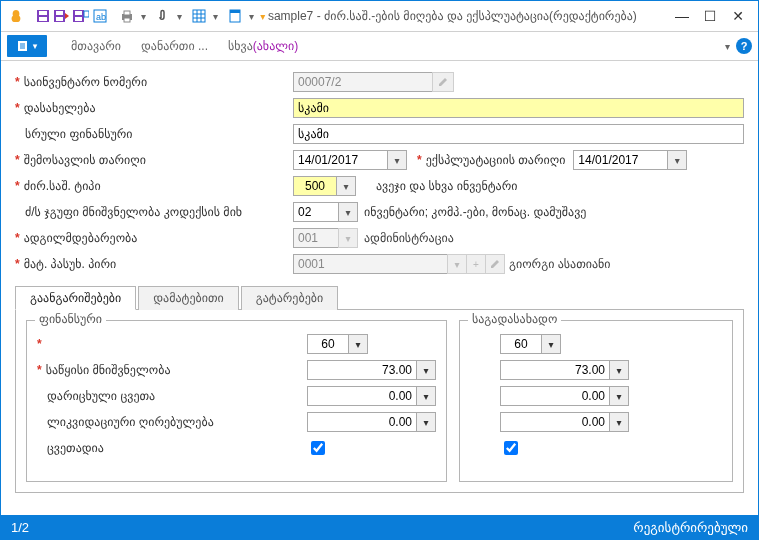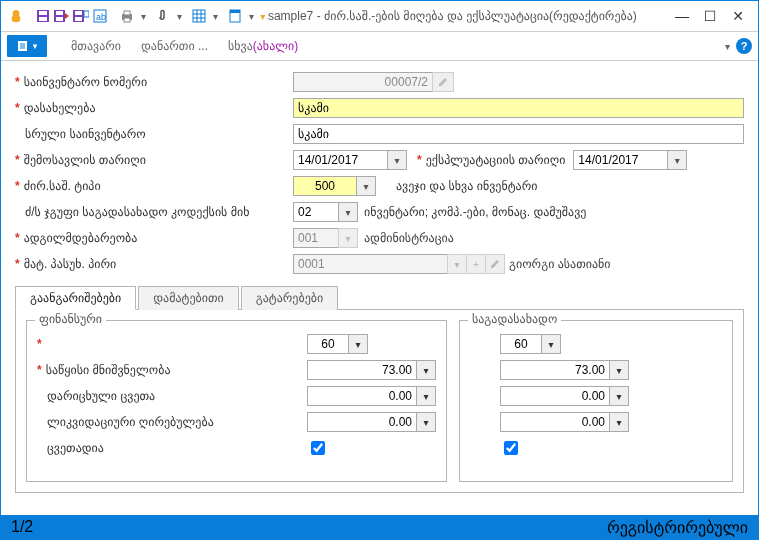--- a/index.html
+++ b/index.html
@@ -32,21 +32,21 @@
   .tab{padding:4px 14px;border:1px solid #b5b5b5;border-bottom:none;background:#f2f2f2;margin-right:2px;color:#555;position:relative;top:1px}
   .tab.active{background:#fff;border-bottom:1px solid #fff;color:#222}
   .tabpane{border:1px solid #b5b5b5;border-top:none;padding:10px;display:flex;gap:12px}
   .group{border:1px solid #b5b5b5;padding:10px 10px 20px 10px;position:relative}
   .group .gtitle{position:absolute;top:-9px;left:8px;background:#fff;padding:0 4px;color:#555}
   .grow{display:flex;align-items:center;height:26px}
   .glab{display:flex;align-items:center}
   .num{height:20px;border:1px solid #a9a9a9;text-align:right;padding:0 4px;box-sizing:border-box;font:inherit}
   .chev{width:20px;height:20px;border:1px solid #a9a9a9;display:inline-flex;align-items:center;justify-content:center;font-size:10px;box-sizing:border-box;background:#efefef}
   input[type=checkbox]{width:14px;height:14px}
-  .statusbar{height:24px;background:#0a7dd9;color:#000000;display:flex;align-items:center;padding:0 10px;font-size:16px}
+  .statusbar{height:24px;background:#0a7dd9;color:#ffffff;display:flex;align-items:center;padding:0 10px;font-size:13px}
   .statusbar .sspacer{flex:1}
   svg{display:block}
 </style>
 </head>
 <body>
 
 <div class="window">
 
   <div class="titlebar">
     <span class="tb-ico">
@@ -147,21 +147,21 @@
   </div>
 
   <div class="form">
 
     <div class="row">
       <div class="lab">
           <span class="req">*</span>
           <span>საინვენტარო ნომერი</span>
         </div>
       <div class="field">
-        <input class="txt ro" style="width: 140px; text-align: right;" readonly="" value="00007/2">
+        <input class="txt ro" style="width: 140px;" readonly="" value="00007/2">
         <span class="picker dis" style="width:22px;margin-left:-1px">
             <svg width="10" height="10">
               <path d="M1 9 L3 9 L9 3 L7 1 L1 7 Z" fill="#bbb"></path>
             </svg>
           </span>
       </div>
     </div>
 
     <div class="row">
       <div class="lab">
@@ -169,21 +169,21 @@
           <span>დასახელება</span>
         </div>
       <div class="field">
           <input class="txt hl" style="flex: 1 1 0%;" value="სკამი">
         </div>
     </div>
 
     <div class="row">
       <div class="lab">
           <span style="width:10px"></span>
-          <span>სრული საინვენტარო</span>
+          <span>სრული ფინანსური</span>
         </div>
       <div class="field">
           <input class="txt" style="flex: 1 1 0%;" value="სკამი">
         </div>
     </div>
 
     <div class="row">
       <div class="lab">
           <span class="req">*</span>
           <span>შემოსავლის თარიღი</span>
@@ -199,30 +199,30 @@
         <span class="picker" style="width:20px;margin-left:-1px">▾</span>
       </div>
     </div>
 
     <div class="row">
       <div class="lab">
           <span class="req">*</span>
           <span>ძირ.საშ. ტიპი</span>
         </div>
       <div class="field">
-        <input class="txt hl" style="width: 64px; text-align: center;" value="500">
+        <input class="txt hl" style="width: 44px; text-align: center;" value="500">
         <span class="picker" style="width:20px;margin-left:-1px">▾</span>
         <span style="margin-left:20px">ავეჯი და სხვა ინვენტარი</span>
       </div>
     </div>
 
     <div class="row">
       <div class="lab">
           <span style="width:10px"></span>
-          <span>ძ/ს ჯგუფი საგადასახადო კოდექსის მიხ</span>
+          <span>ძ/ს ჯგუფი მნიშვნელობა კოდექსის მიხ</span>
         </div>
       <div class="field">
         <input class="txt" style="width: 46px; text-align: left;" value="02">
         <span class="picker" style="width:20px;margin-left:-1px">▾</span>
         <span style="margin-left:6px">ინვენტარი; კომპ.-ები, მონაც. დამუშავე</span>
       </div>
     </div>
 
     <div class="row">
       <div class="lab">

